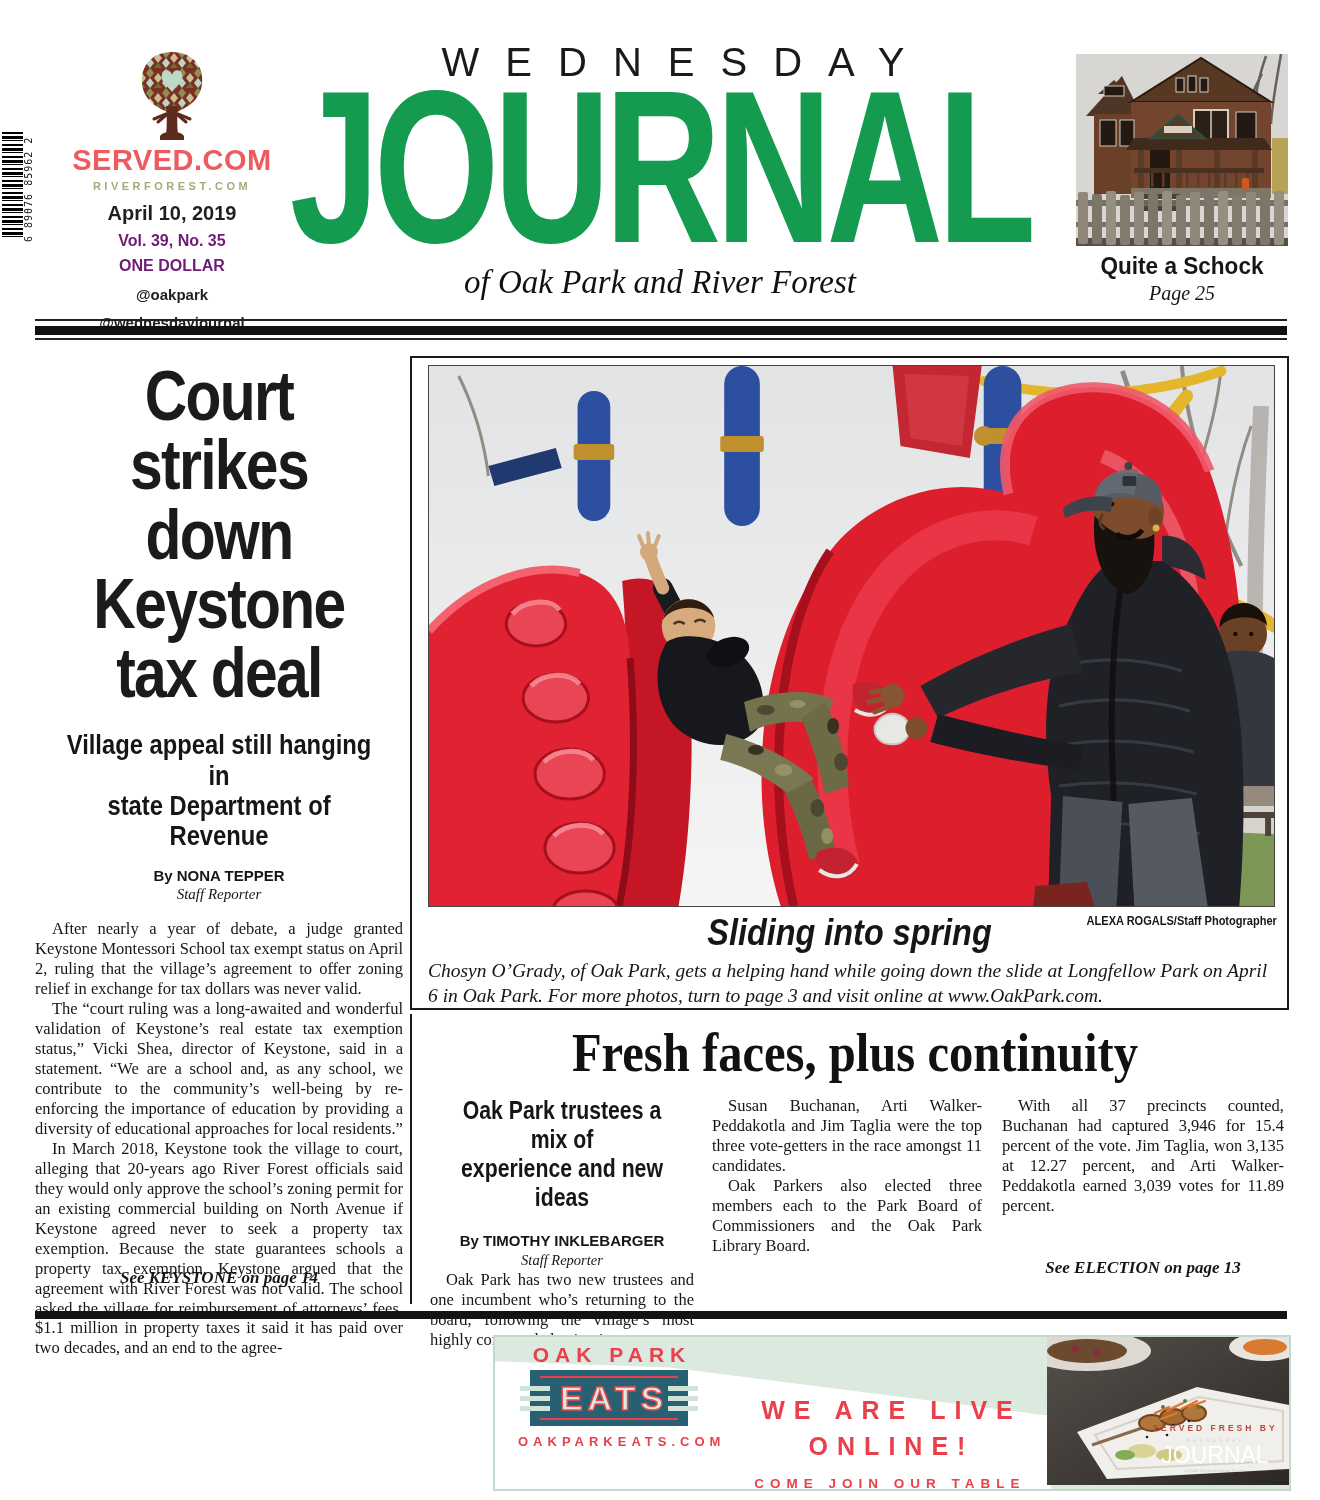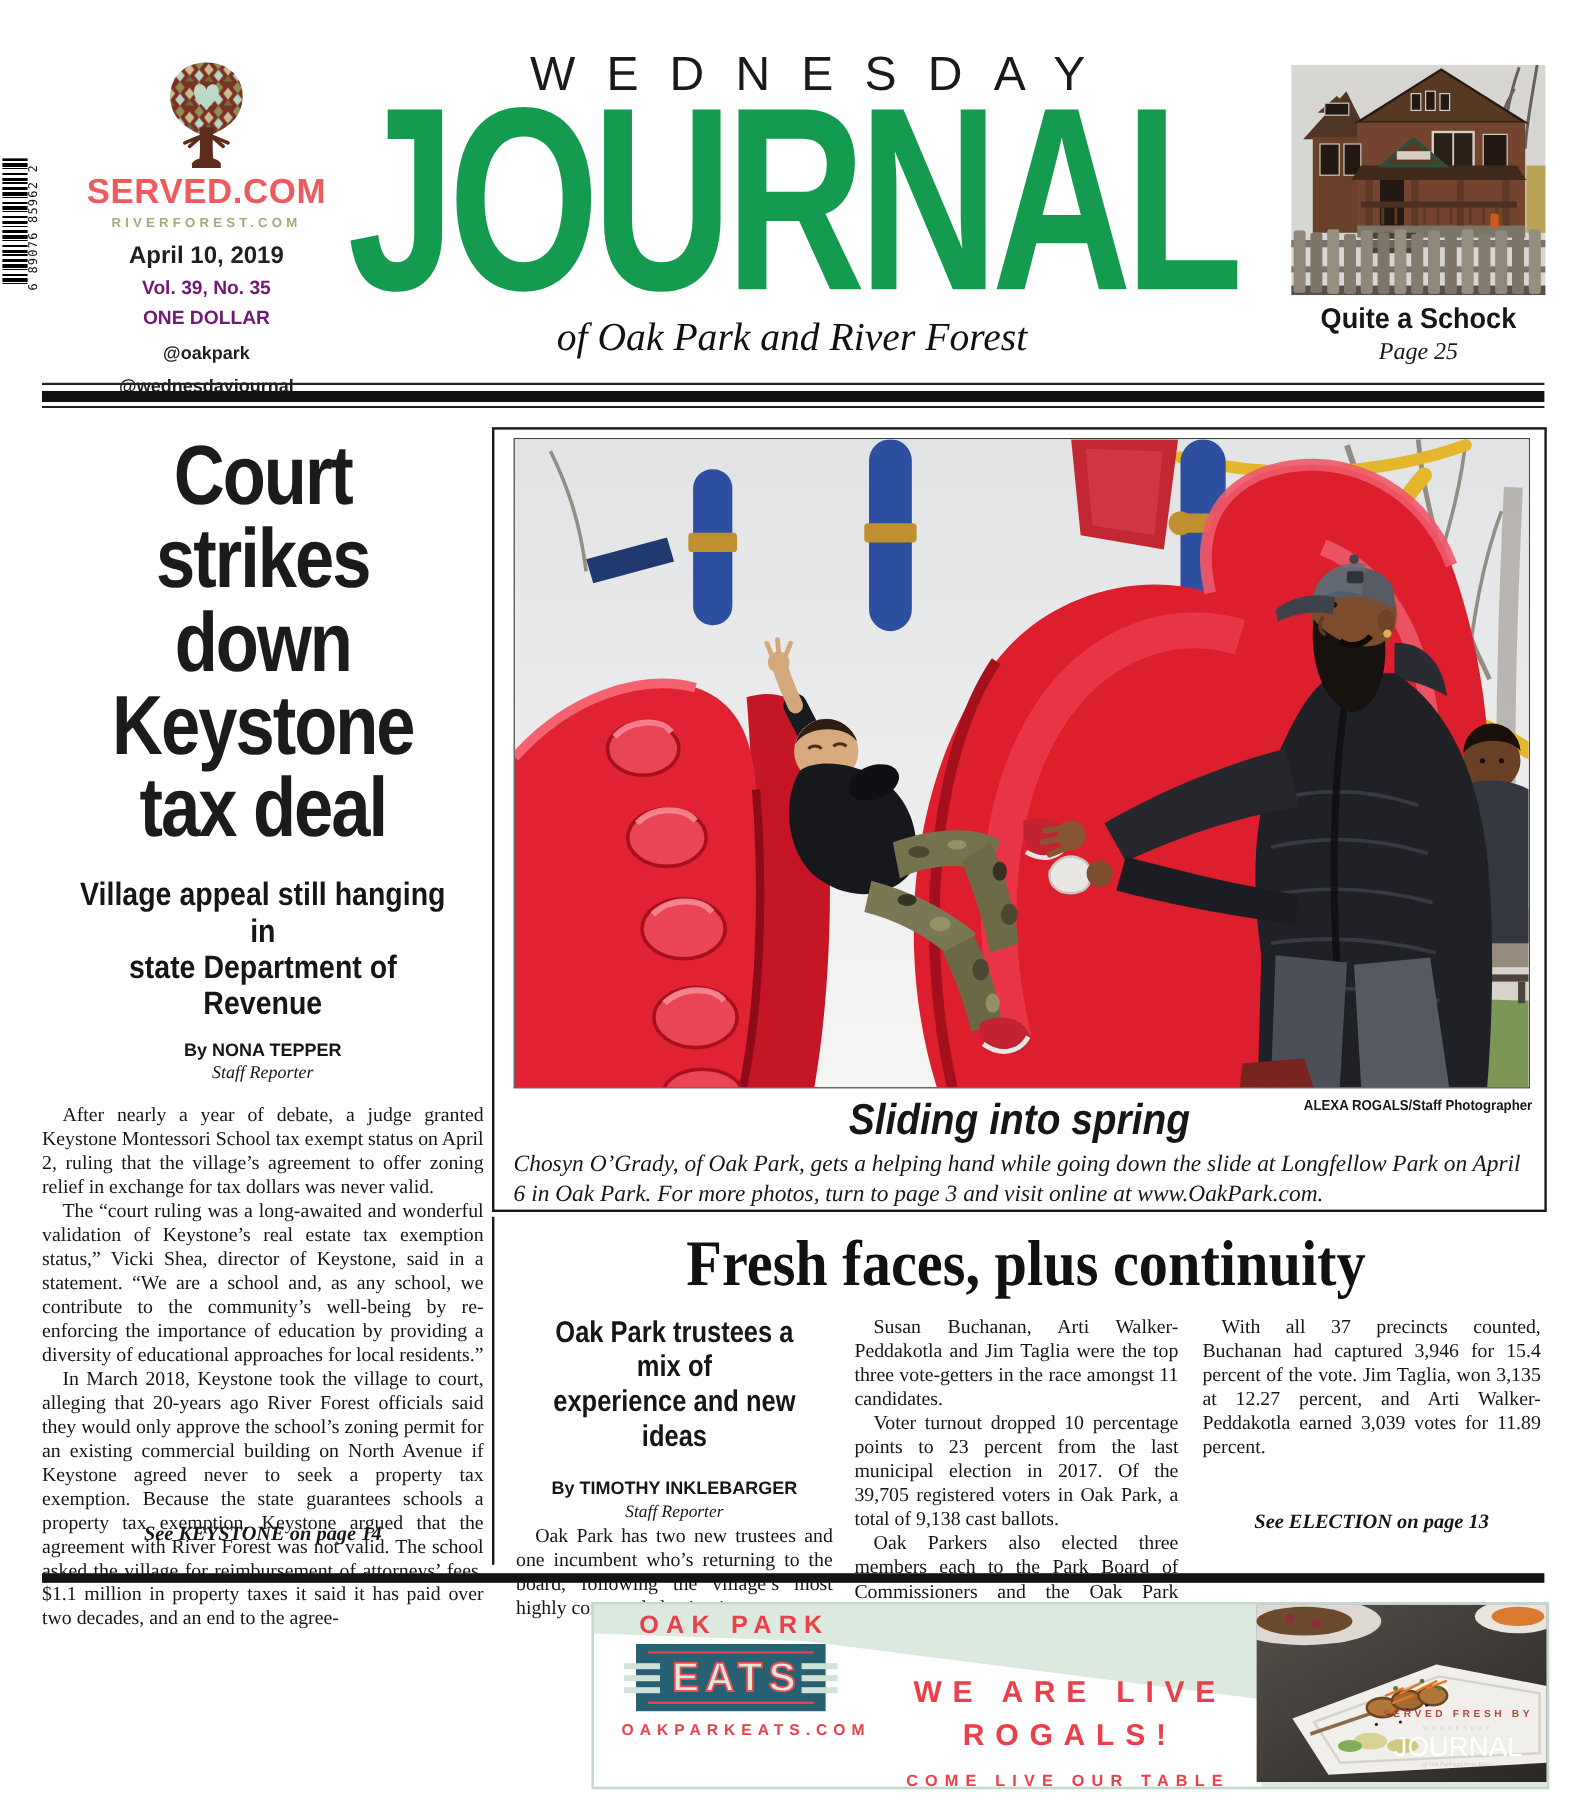--- a/index.html
+++ b/index.html
@@ -440,21 +440,20 @@
       <div>Oak Park trustees a mix of</div>
       <div>experience and new ideas</div>
     </div>
     <div class="col-byline">By TIMOTHY INKLEBARGER</div>
     <div class="col-byline-title">Staff Reporter</div>
     <p class="col1-body">Oak Park has two new trustees and one incumbent who’s returning to the board, following the village’s most highly contested election in memory.</p>
   </div>
 
   <div class="col col2">
     <p>Susan Buchanan, Arti Walker-Peddakotla and Jim Taglia were the top three vote-getters in the race amongst 11 candidates.</p>
-    <p>Voter turnout dropped 10 percentage points to 23 percent from the last municipal election in 2017. Of the 39,705 registered voters in Oak Park, a total of 9,138 cast ballots.</p>
     <p>Oak Parkers also elected three members each to the Park Board of Commissioners and the Oak Park Library Board.</p>
   </div>
 
   <div class="col col3">
     <p>With all 37 precincts counted, Buchanan had captured 3,946 for 15.4 percent of the vote. Jim Taglia, won 3,135 at 12.27 percent, and Arti Walker-Peddakotla earned 3,039 votes for 11.89 percent.</p>
     <div class="jump col-jump serif">See ELECTION on page 13</div>
   </div>
 
   <div class="abs rule-bottom"></div>
 
@@ -468,22 +467,22 @@
         <div class="stripe" style="left:-10px;top:36px;"></div>
         <div class="stripe" style="right:-10px;top:16px;"></div>
         <div class="stripe" style="right:-10px;top:26px;"></div>
         <div class="stripe" style="right:-10px;top:36px;"></div>
         <div class="eats-word">EATS</div>
       </div>
       <div class="eats-url ad-red">OAKPARKEATS.COM</div>
     </div>
     <div class="ad-center">
       <div class="ad-line1 ad-red">WE ARE LIVE</div>
-      <div class="ad-line2 ad-red">ROGALS!</div>
-      <div class="ad-line3 ad-red">COME LIVE OUR TABLE</div>
+      <div class="ad-line2 ad-red">ONLINE!</div>
+      <div class="ad-line3 ad-red">COME JOIN OUR TABLE</div>
     </div>
     <svg class="ad-photo" viewBox="0 0 242 148">
       <defs>
         <linearGradient id="tbl" x1="0" y1="0" x2="1" y2="1">
           <stop offset="0" stop-color="#55504a"></stop>
             <stop offset="1" stop-color="#2b2724"></stop>
         </linearGradient>
       </defs>
       <rect width="242" height="148" fill="url(#tbl)"></rect>
       <ellipse cx="40" cy="14" rx="64" ry="20" fill="#ddd9d2"></ellipse>

